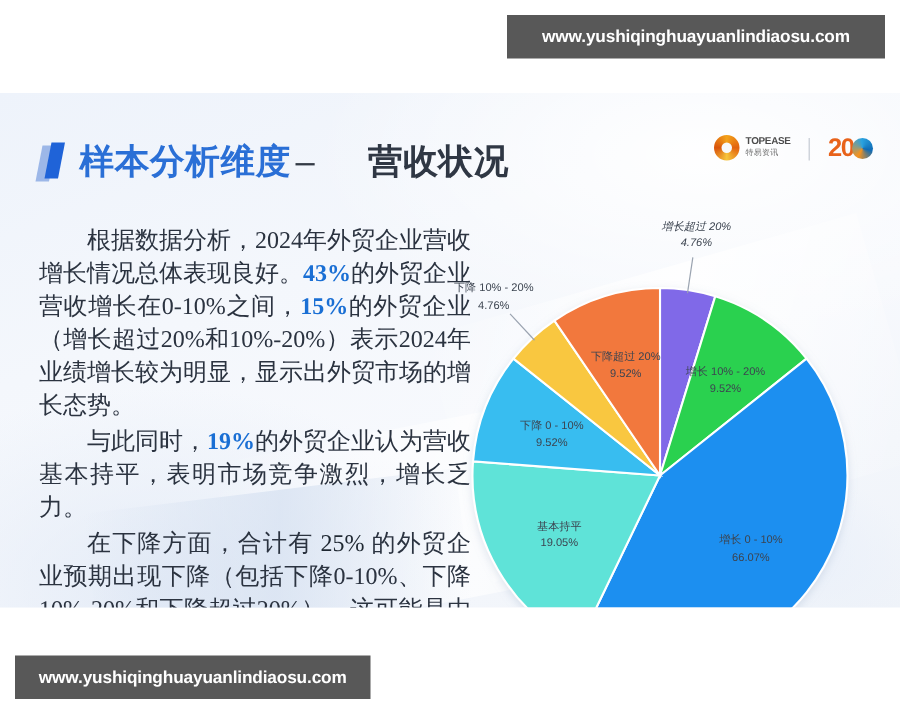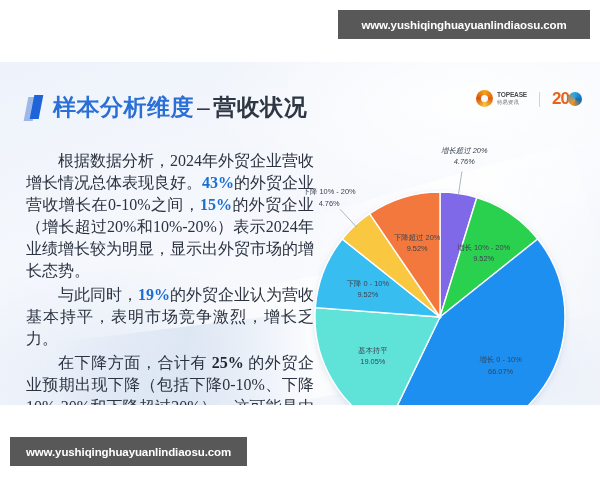--- a/index.html
+++ b/index.html
@@ -59,31 +59,31 @@
   #title-mark .bar-b {
     position: absolute; left: 6px; top: 0; width: 9px; height: 24px;
     background: #1f63d8; transform: skewX(-11deg);
   }
   #title-text {
     font-size: 23px; font-weight: bold; white-space: nowrap;
     letter-spacing: 0.5px;
   }
   #title-main { color: #2a6fd6; }
   #title-sep  { color: #333a45; font-weight: normal; padding: 0 3px; }
-  #title-sub  { color: #2f3744; }
+  #title-sub  { color: #2f3744; margin-left: 32px; }
 
   
   #body-text {
     position: absolute; left: 26px; top: 88px; width: 288px;
     font-family: "Liberation Serif", "DejaVu Serif", serif;
     font-size: 16px; color: #2b3340; line-height: 22px; text-align: justify;
   }
   #body-text p { text-indent: 2em; margin-bottom: 2px; }
   #body-text .hl { color: #1a6fd4; font-weight: bold; }
-  #body-text .bd { font-weight: bold; color: #1e2731; }
+  #body-text .bd { font-weight: normal; color: #1e2731; }
 
   
   #logos { position: absolute; right: 18px; top: 28px; display: flex; align-items: flex-end; gap: 12px; }
   #logo-topease { display: flex; align-items: center; gap: 4px; }
   #logo-ring { width: 17px; height: 17px; border-radius: 50%;
                background: conic-gradient(#f3a31b, #e2620e, #f6c53d, #d9530b, #f3a31b);
                display: flex; align-items: center; justify-content: center; }
   #logo-ring::after { content: ""; width: 7px; height: 7px; border-radius: 50%; background: #f7f8fb; }
   #logo-words { display: flex; flex-direction: column; line-height: 1; }
   #logo-en { font-size: 6.6px; font-weight: bold; color: #4c4c4c; letter-spacing: -0.2px; }

